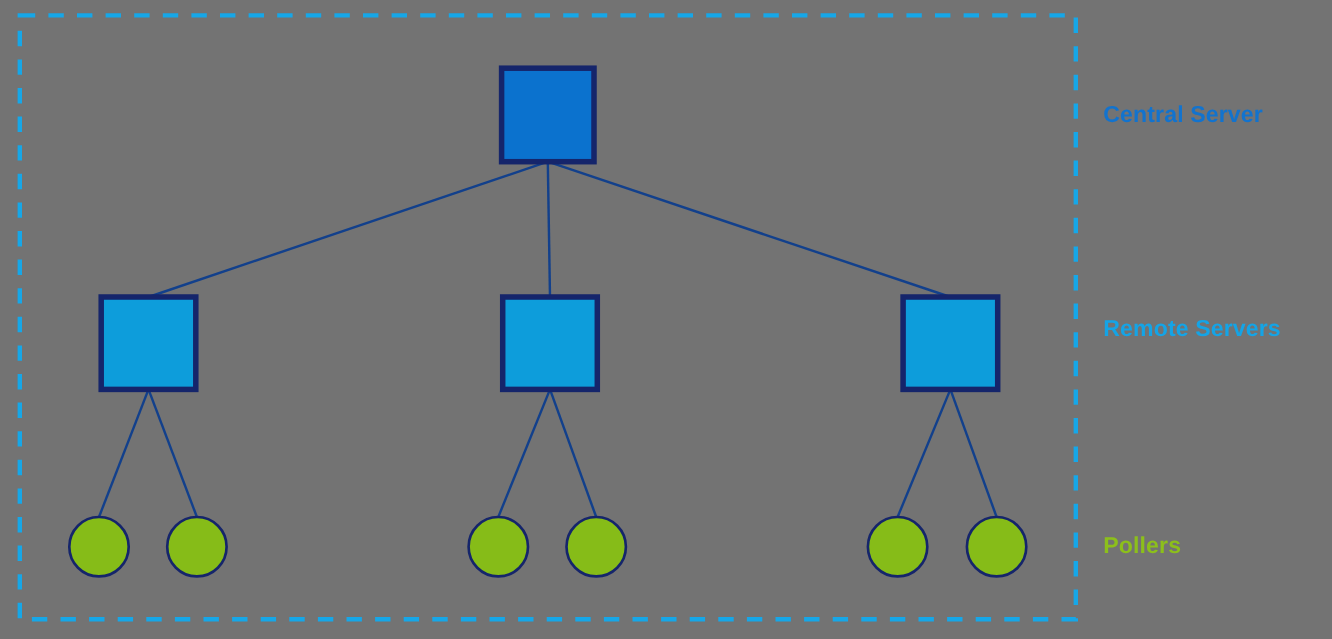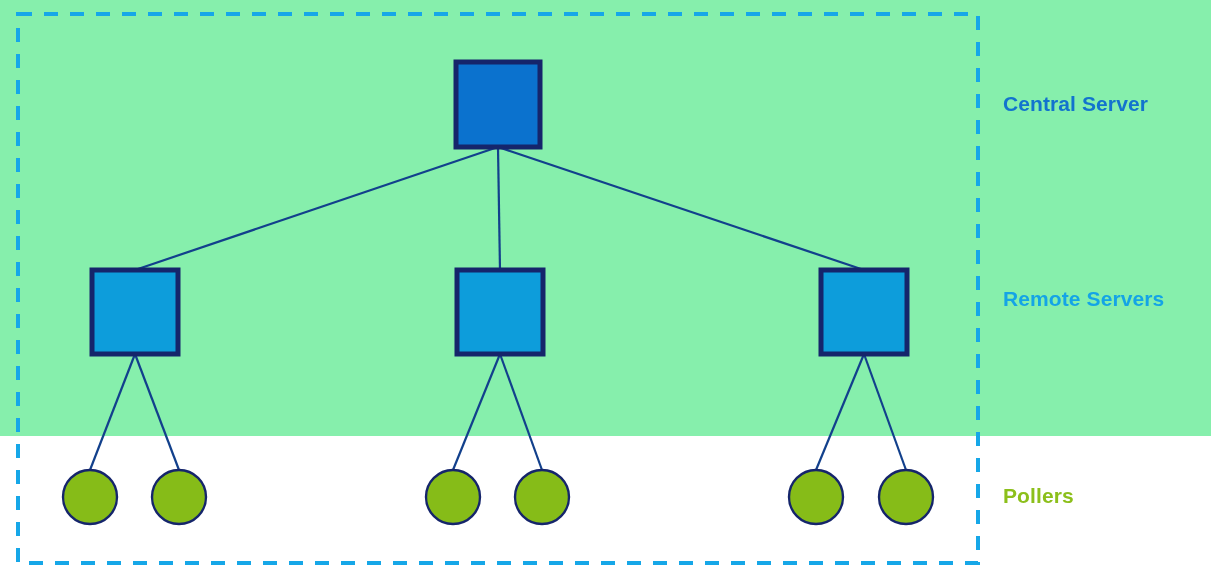--- a/index.html
+++ b/index.html
@@ -9,22 +9,22 @@
   }
   body {
     width: 1211px;
     height: 581px;
     font-family: "Liberation Sans", sans-serif;
     overflow: hidden;
   }
   #diagram-root {
     position: relative;
     width: 1211px;
-    height: 436px;
-    background: #86efac;
+    height: 581px;
+    background: #737373;
   }
   svg.diagram-canvas {
     position: absolute;
     top: 0;
     left: 0;
     width: 1211px;
     height: 581px;
     display: block;
   }
   .tier-label {

